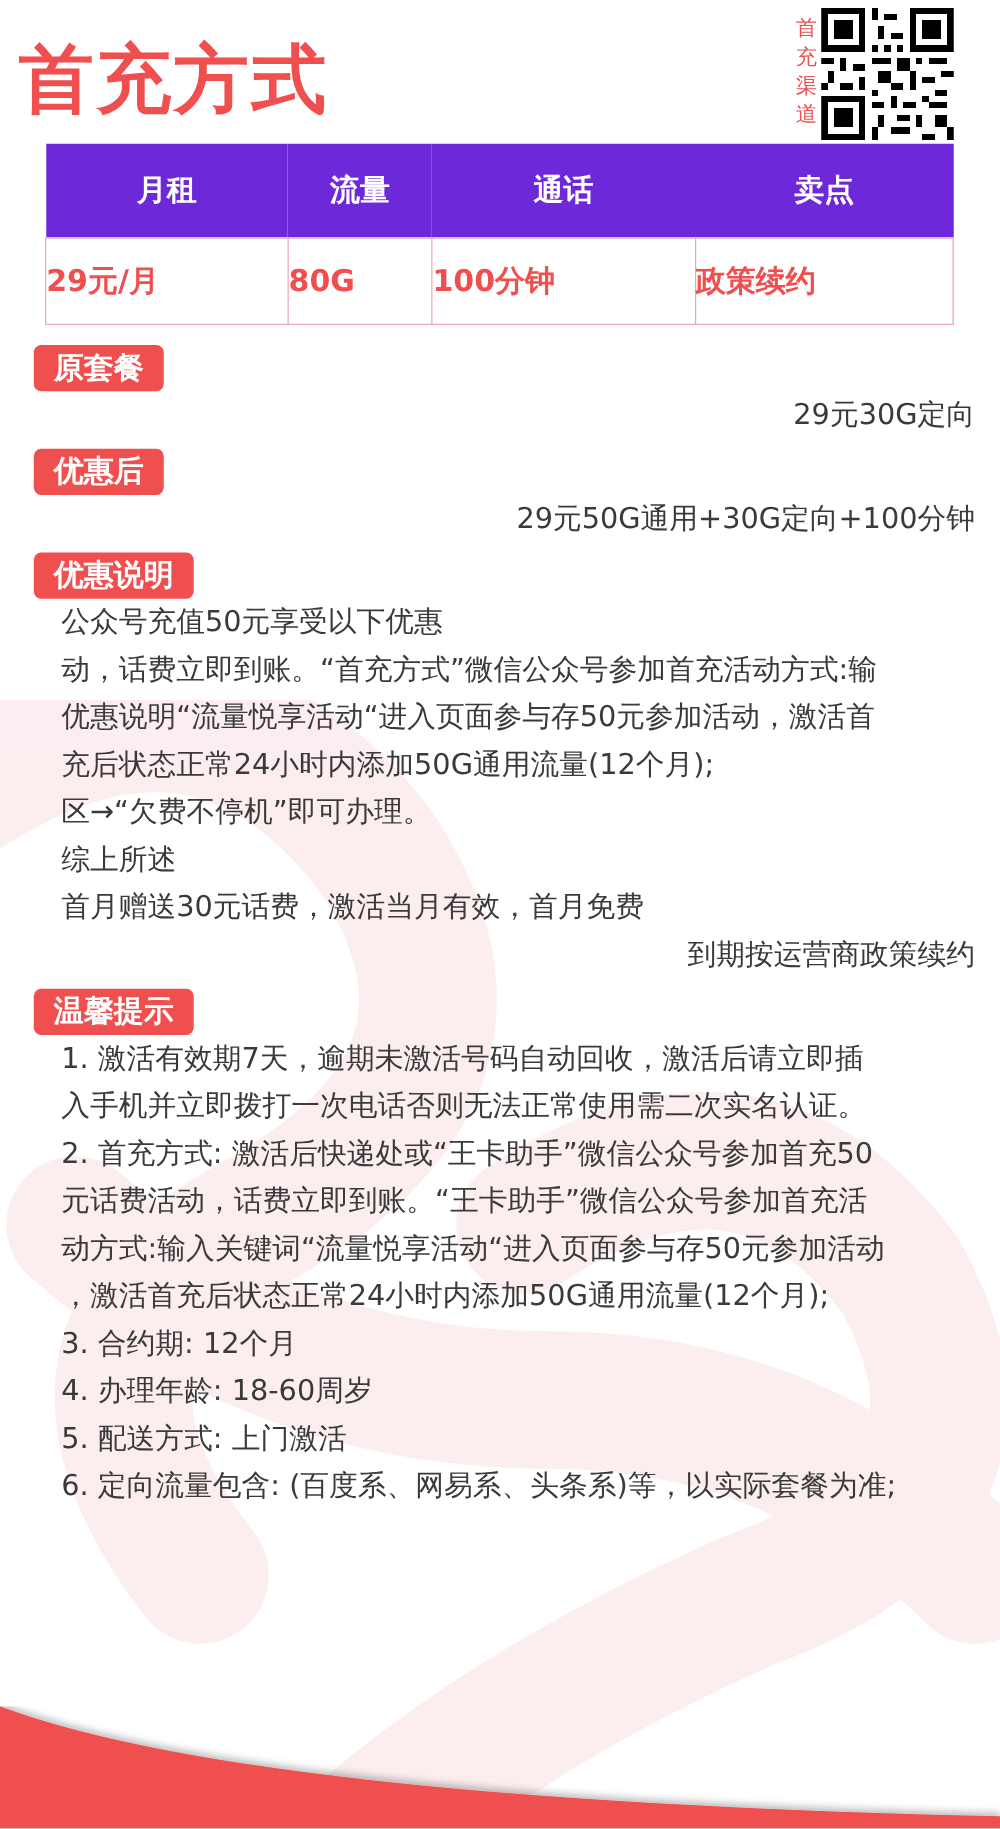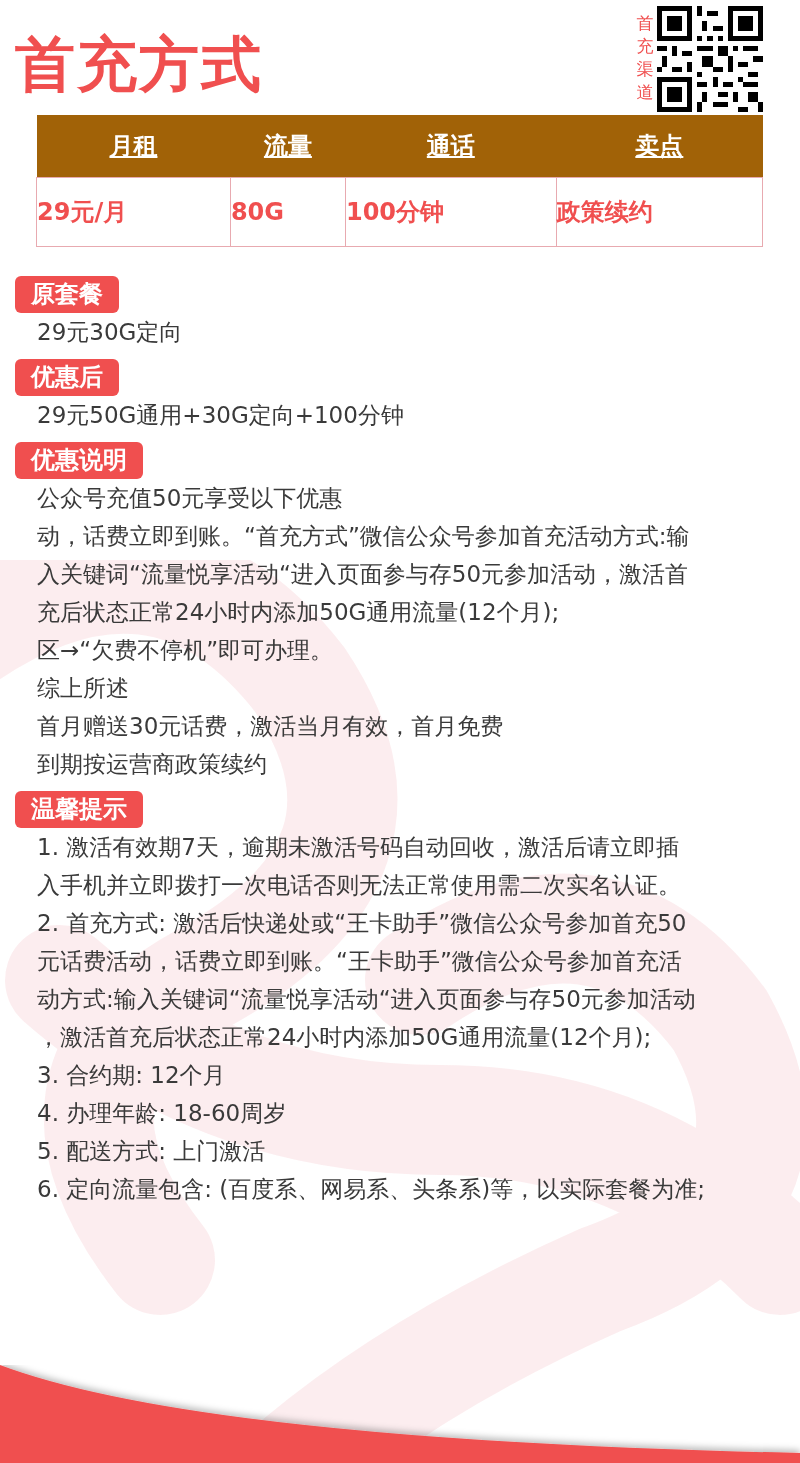--- a/index.html
+++ b/index.html
@@ -17,37 +17,37 @@
     position: absolute; left: 634px; top: 12px; width: 22px;
     font-size: 17px; line-height: 23px; color: #f04f4f; text-align: center; z-index: 2;
   }
   .qr { position: absolute; left: 657px; top: 6px; width: 106px; height: 106px; z-index: 2; }
 
   .spec-table {
     position: absolute; left: 36px; top: 115px; width: 727px; z-index: 2;
     border-collapse: collapse;
   }
   .spec-table th {
-    background: #a16207; color: #ffffff; font-size: 24px; font-weight: bold;
-    height: 62px; text-align: center; border: none; text-decoration: underline;
+    background: #6d28d9; color: #ffffff; font-size: 24px; font-weight: bold;
+    height: 75px; text-align: center; border: none;
   }
   .spec-table td {
     height: 69px; text-align: left; font-size: 24px; font-weight: bold; color: #f04f4f;
     border: 1.5px solid #e8aab0; background: #ffffff;
   }
 
-  .content { position: absolute; left: 0; top: 276px; width: 800px; z-index: 2; }
+  .content { position: absolute; left: 0; top: 276px; width: 800px; z-index: 2; padding-left: 12px; }
   .badge {
     display: inline-block; margin-left: 15px;
     background: #f04f4f; color: #ffffff; font-size: 24px; font-weight: bold;
     padding: 0 16px; height: 37px; line-height: 37px; border-radius: 6px;
   }
   .line { padding-left: 37px; padding-right: 20px; font-size: 23px; line-height: 38px; color: #3a3a3a; white-space: nowrap; }
   .section { margin-bottom: 2px; }
-  .gap-after { margin-bottom: 8px; }
+  .gap-after { margin-bottom: 8px; text-align: right; }
 
   .footer-wave { position: absolute; left: 0; top: 1365px; width: 800px; height: 98px; z-index: 1; }
 </style>
 </head>
 <body>
 
 <svg class="watermark" viewBox="0 0 800 900">
   <g fill="none" stroke="#fcecee" stroke-width="110" stroke-linecap="round" opacity="0.9">
     <path d="M-40 80 Q 160 -60 300 120 Q 420 300 200 420 Q 20 520 160 700"></path>
     <path d="M420 420 Q 600 300 720 460 Q 820 640 600 720 Q 420 800 300 900"></path>
@@ -145,21 +145,21 @@
 
   <div class="section">
     <span class="badge">优惠后</span>
     <div class="line gap-after">29元50G通用+30G定向+100分钟</div>
   </div>
 
   <div class="section">
     <span class="badge">优惠说明</span>
     <div class="line">公众号充值50元享受以下优惠</div>
     <div class="line">动，话费立即到账。“首充方式”微信公众号参加首充活动方式:输</div>
-    <div class="line">入关键词“流量悦享活动“进入页面参与存50元参加活动，激活首</div>
+    <div class="line">优惠说明“流量悦享活动“进入页面参与存50元参加活动，激活首</div>
     <div class="line">充后状态正常24小时内添加50G通用流量(12个月);</div>
     <div class="line">区→“欠费不停机”即可办理。</div>
     <div class="line">综上所述</div>
     <div class="line">首月赠送30元话费，激活当月有效，首月免费</div>
     <div class="line gap-after">到期按运营商政策续约</div>
   </div>
 
   <div class="section">
     <span class="badge">温馨提示</span>
     <div class="line">1. 激活有效期7天，逾期未激活号码自动回收，激活后请立即插</div>

